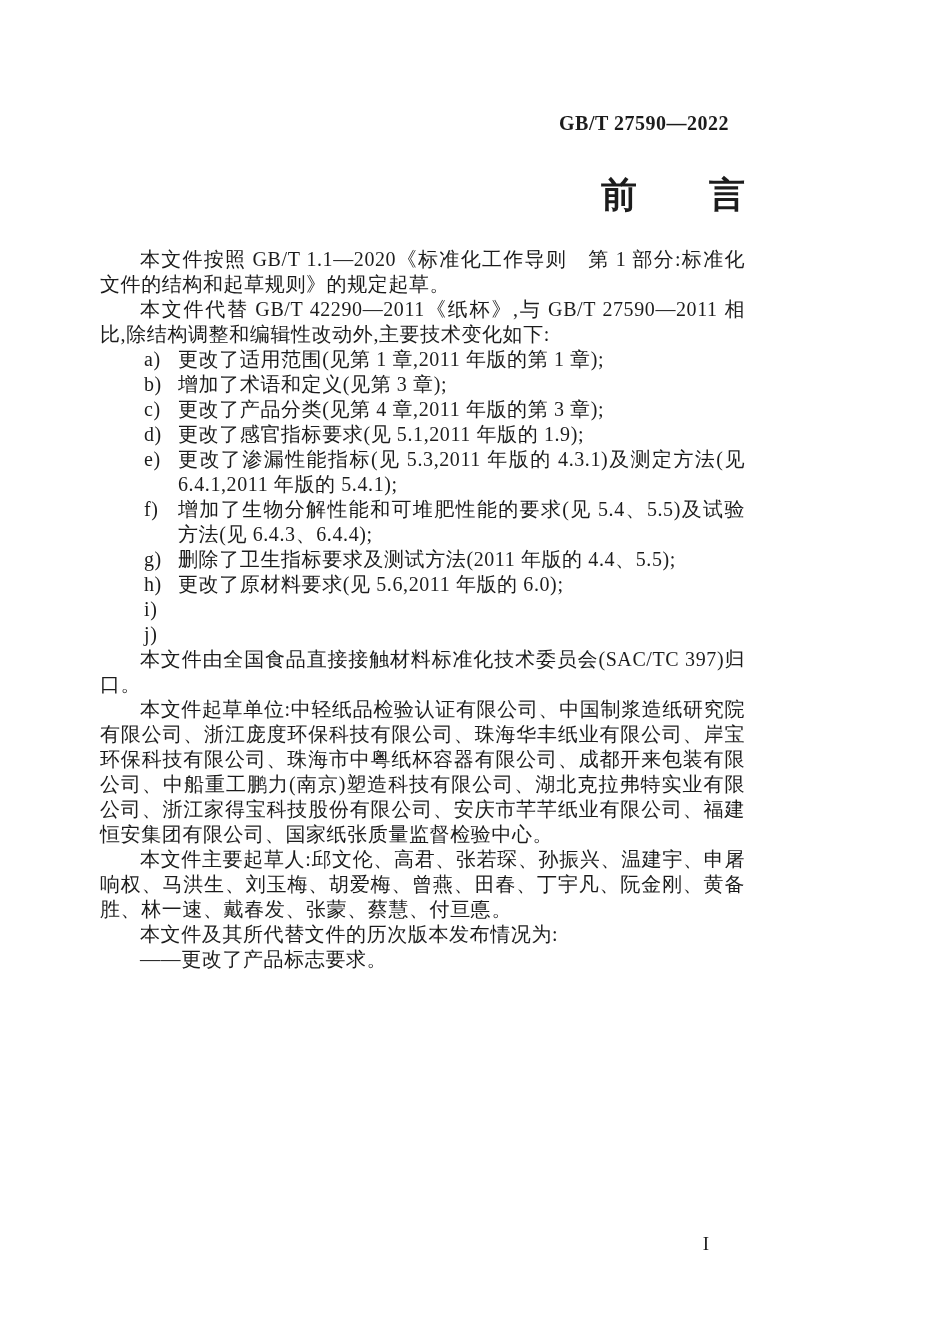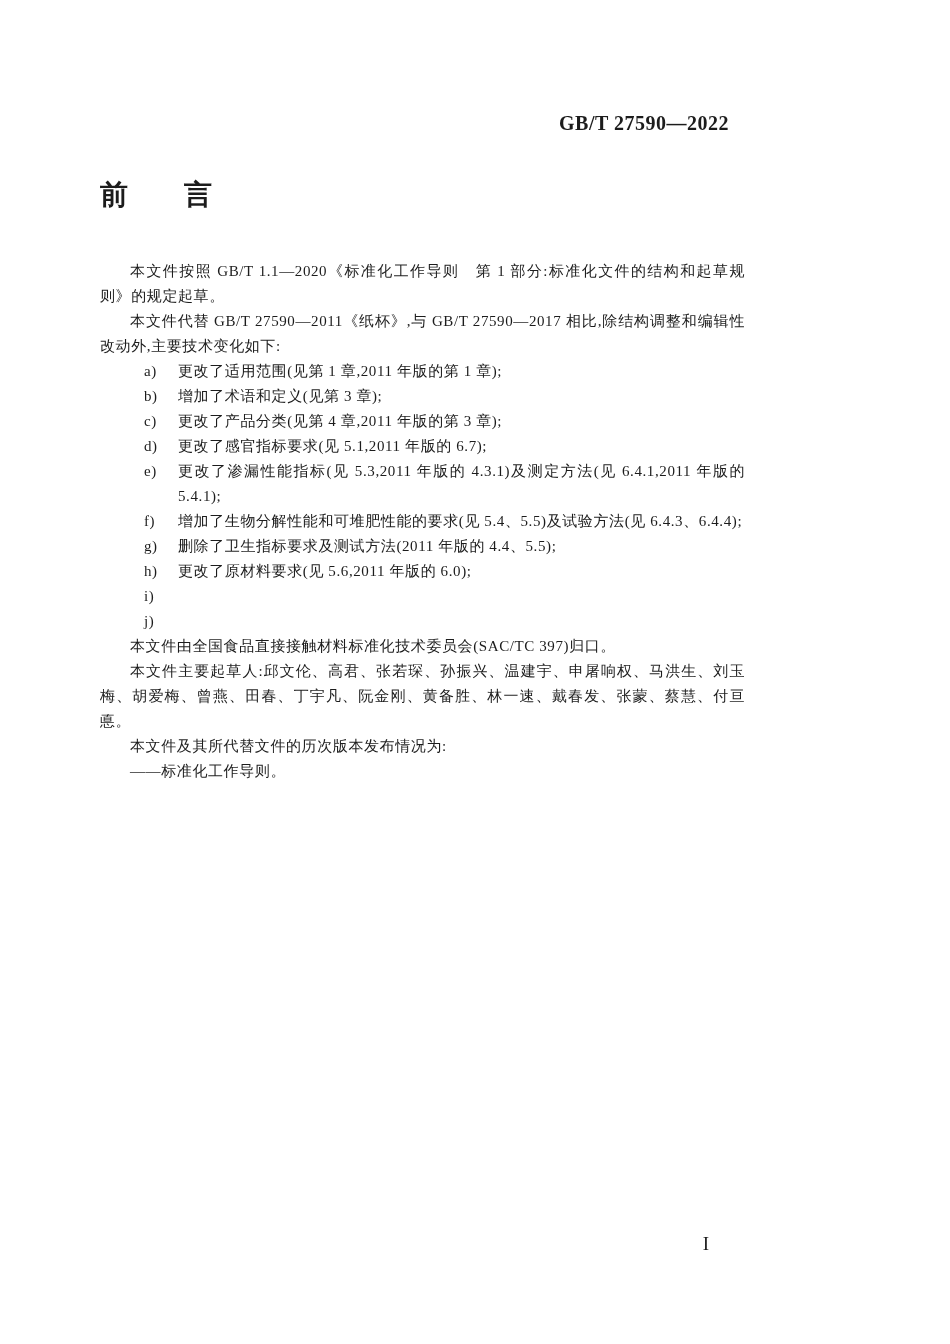--- a/index.html
+++ b/index.html
@@ -20,29 +20,29 @@
   }
   .doc-number {
     text-align: right;
     font-weight: bold;
     font-size: 20px;
     letter-spacing: 0.5px;
     padding-right: 16px;
     line-height: 22px;
   }
   .page-title {
-    text-align: left;
-    font-size: 28px;
+    text-align: right;
+    font-size: 36px;
     font-weight: bold;
     line-height: 36px;
     margin: 43px 0 12px 0;
   }
   .foreword {
-    margin-top: 46px;
-    font-size: 15px;
+    margin-top: 34px;
+    font-size: 20px;
     line-height: 25px;
     letter-spacing: 0.6px;
     text-align: justify;
   }
   .para {
     margin: 0;
     text-indent: 2em;
   }
   .changes {
     list-style: none;
@@ -78,38 +78,38 @@
 
 <div class="page">
 
   <div class="doc-number">GB/T 27590—2022</div>
 
   <h1 class="page-title">前　　言</h1>
 
   <div class="foreword">
 
     <p class="para">本文件按照 GB/T 1.1—2020《标准化工作导则　第 1 部分:标准化文件的结构和起草规则》的规定起草。</p>
-    <p class="para">本文件代替 GB/T 27590—2011《纸杯》,与 GB/T 27590—2017 相比,除结构调整和编辑性改动外,主要技术变化如下:</p>
+    <p class="para">本文件代替 GB/T 42290—2011《纸杯》,与 GB/T 27590—2011 相比,除结构调整和编辑性改动外,主要技术变化如下:</p>
 
     <ul class="changes">
       <li class="change-item">
         <span class="change-label">a)</span>
         <span class="change-text">更改了适用范围(见第 1 章,2011 年版的第 1 章);</span>
       </li>
       <li class="change-item">
         <span class="change-label">b)</span>
         <span class="change-text">增加了术语和定义(见第 3 章);</span>
       </li>
       <li class="change-item">
         <span class="change-label">c)</span>
         <span class="change-text">更改了产品分类(见第 4 章,2011 年版的第 3 章);</span>
       </li>
       <li class="change-item">
         <span class="change-label">d)</span>
-        <span class="change-text">更改了感官指标要求(见 5.1,2011 年版的 6.7);</span>
+        <span class="change-text">更改了感官指标要求(见 5.1,2011 年版的 1.9);</span>
       </li>
       <li class="change-item">
         <span class="change-label">e)</span>
         <span class="change-text">更改了渗漏性能指标(见 5.3,2011 年版的 4.3.1)及测定方法(见 6.4.1,2011 年版的 5.4.1);</span>
       </li>
       <li class="change-item">
         <span class="change-label">f)</span>
         <span class="change-text">增加了生物分解性能和可堆肥性能的要求(见 5.4、5.5)及试验方法(见 6.4.3、6.4.4);</span>
       </li>
       <li class="change-item">
@@ -122,22 +122,23 @@
       </li>
       <li class="change-item">
         <span class="change-label">i)</span>
       </li>
       <li class="change-item">
         <span class="change-label">j)</span>
       </li>
     </ul>
 
     <p class="para">本文件由全国食品直接接触材料标准化技术委员会(SAC/TC 397)归口。</p>
+    <p class="para">本文件起草单位:中轻纸品检验认证有限公司、中国制浆造纸研究院有限公司、浙江庞度环保科技有限公司、珠海华丰纸业有限公司、岸宝环保科技有限公司、珠海市中粤纸杯容器有限公司、成都开来包装有限公司、中船重工鹏力(南京)塑造科技有限公司、湖北克拉弗特实业有限公司、浙江家得宝科技股份有限公司、安庆市芊芊纸业有限公司、福建恒安集团有限公司、国家纸张质量监督检验中心。</p>
     <p class="para">本文件主要起草人:邱文伦、高君、张若琛、孙振兴、温建宇、申屠响权、马洪生、刘玉梅、胡爱梅、曾燕、田春、丁宇凡、阮金刚、黄备胜、林一速、戴春发、张蒙、蔡慧、付亘悳。</p>
     <p class="para">本文件及其所代替文件的历次版本发布情况为:</p>
 
-    <p class="dash-line">——标准化工作导则。</p>
+    <p class="dash-line">——更改了产品标志要求。</p>
 
   </div>
 
   <div class="page-number">I</div>
 
 </div>
 
 </body></html>

